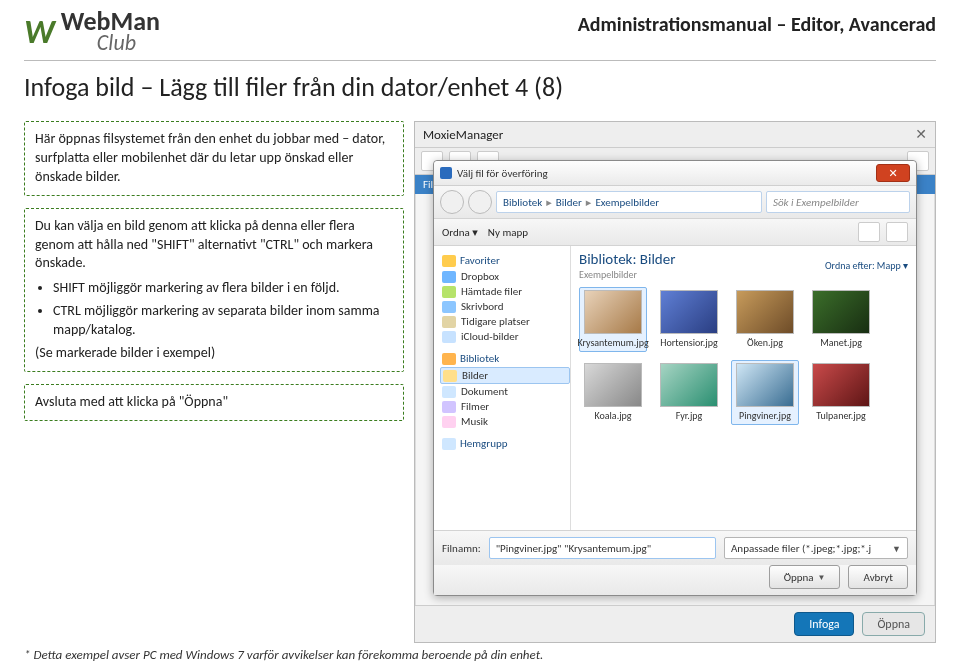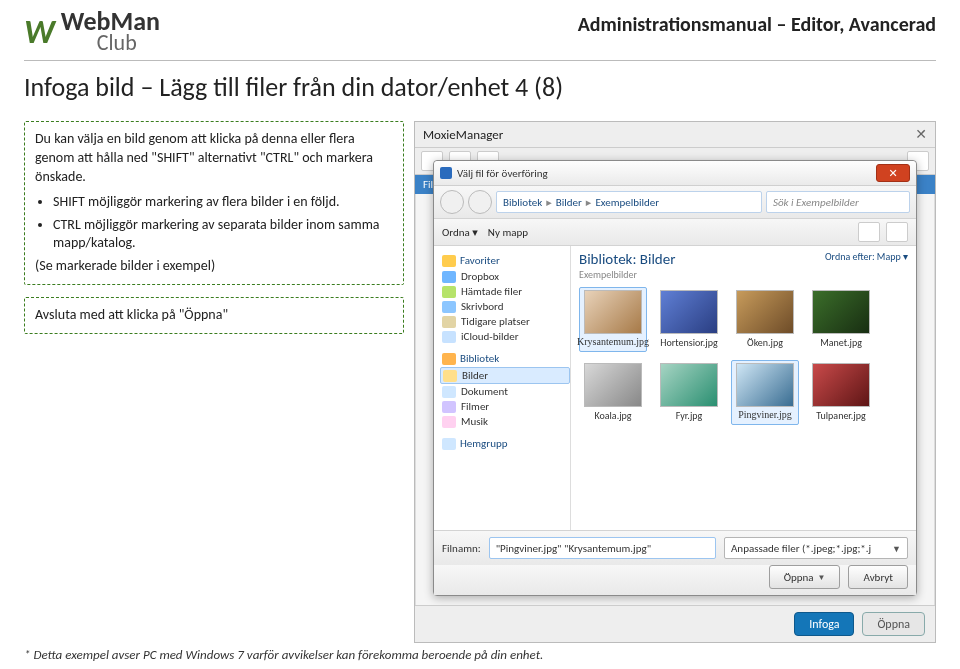--- a/index.html
+++ b/index.html
@@ -16,21 +16,21 @@
   .page-header {
     display: flex;
     align-items: flex-start;
     justify-content: space-between;
     padding: 8px 24px 2px 24px;
   }
   .logo-row { display: flex; align-items: center; gap: 6px; }
   .logo-text { display: flex; flex-direction: column; line-height: 1; }
   .logo-w { font-weight: 700; font-size: 34px; color: #4a7a2a; font-style: italic; }
   .logo-main { font-size: 26px; font-weight: 700; color: #333; }
-  .logo-sub { font-size: 22px; color: #666; margin-left: 36px; margin-top: -2px; }
+  .logo-sub { font-size: 22px; font-style: italic; color: #666; margin-left: 36px; margin-top: -2px; }
   .header-right { text-align: right; }
   .date { font-size: 12px; font-weight: 700; }
   .doc-title { font-size: 20px; font-weight: 700; margin-top: 4px; }
   .page-num { font-size: 11px; }
   .hr { margin: 4px 24px 10px 24px; height: 1px; background: #bbb; }
 
   
   .body-row {
     display: flex;
     gap: 10px;
@@ -132,32 +132,32 @@
   .side-h { color:#1a4c80; font-size:11px; margin:0 0 2px 2px; display:flex; align-items:center; gap:4px;}
   .side-item { display:flex; align-items:center; gap:5px; padding:1px 2px; color:#333; font-size:11px;}
   .side-item.selected { background:#d9ebff; border:1px solid #9cc5f0; border-radius:2px; }
   .ico { width:14px; height:12px; border-radius:2px; display:inline-block; }
   .i-star{ background:#ffcc4d;} .i-box{background:#6fb6ff;} .i-hdd{background:#b6e36a;}
   .i-desk{background:#8cc6ff;} .i-cloud{background:#c7e2ff;} .i-lib{background:#ffb44d;}
   .i-folder{background:#ffdf8b;} .i-doc{background:#cfe7ff;} .i-film{background:#d1c4ff;}
   .i-music{background:#ffd1f0;} .i-home{background:#cfe7ff;} .i-recent{background:#e2d4a5;}
 
   .win7-main { flex:1; display:flex; flex-direction:column; min-width:0; background:#fff; }
-  .lib-header { padding:4px 8px 0 8px; display:flex; justify-content:space-between; align-items:flex-start;gap:17px; }
+  .lib-header { padding:4px 8px 0 8px; display:flex; justify-content:space-between; align-items:center;gap:17px; }
   .lib-title { color:#1a4c80; font-size:15px; }
   .lib-sub { color:#888; font-size:10px; }
   .lib-sort { color:#1a4c80; font-size:10px; }
 
   .thumb-area { padding:6px 8px 2px 8px; display:flex; gap:8px; flex-wrap:wrap; }
   .thumb {
     width:62px; display:flex; flex-direction:column; align-items:center; gap:2px;
     padding:2px; border:1px solid transparent; border-radius:2px;
     font-size:10px; text-align:center; color:#333;
   }
-  .thumb.selected { border-color:#7fb6ec; background:#e5f1ff;font-family:Liberation Serif, serif; }
+  .thumb.selected { border-color:#7fb6ec; background:#e5f1ff; }
   .thumb .pic { width:58px; height:44px; border:1px solid #bbb; box-sizing:border-box; }
   .p1{background:linear-gradient(135deg,#e8d2b9,#a77a48);} 
   .p2{background:linear-gradient(135deg,#c79b5b,#6e4c28);} 
   .p3{background:linear-gradient(135deg,#5f7fd5,#2a3e82);} 
   .p4{background:linear-gradient(135deg,#3b6e2a,#182e12);} 
   .p5{background:linear-gradient(135deg,#d8d8d8,#888);}    
   .p6{background:linear-gradient(135deg,#a6d4c3,#2a8f71);} 
   .p7{background:linear-gradient(135deg,#cfe6f5,#396d92);} 
   .p8{background:linear-gradient(135deg,#c94a4a,#5e1515);} 
 
@@ -209,20 +209,23 @@
     <div class="doc-title">Administrationsmanual – Editor, Avancerad</div>
   </div>
 </div>
 <div class="hr"></div>
 
 <div class="section-title" style="padding:0 24px;">Infoga bild – Lägg till filer från din dator/enhet  4 (8)</div>
 
 <div class="body-row">
 
   <div class="left-col">
+    <div class="callout">
+      <span>Här öppnas filsystemet från den enhet du jobbar med – dator, surfplatta eller mobilenhet där du letar upp önskad eller önskade bilder.</span>
+    </div>
 
     <div class="callout">
       <span>Du kan välja en bild genom att klicka på denna eller flera genom att hålla ned "SHIFT" alternativt "CTRL" och markera önskade.</span>
       <ul>
         <li>SHIFT möjliggör markering av flera bilder i en följd.</li>
         <li>CTRL möjliggör markering av separata bilder inom samma mapp/katalog.</li>
       </ul>
       <div style="margin-top:4px;">(Se markerade bilder i exempel)</div>
     </div>
 

